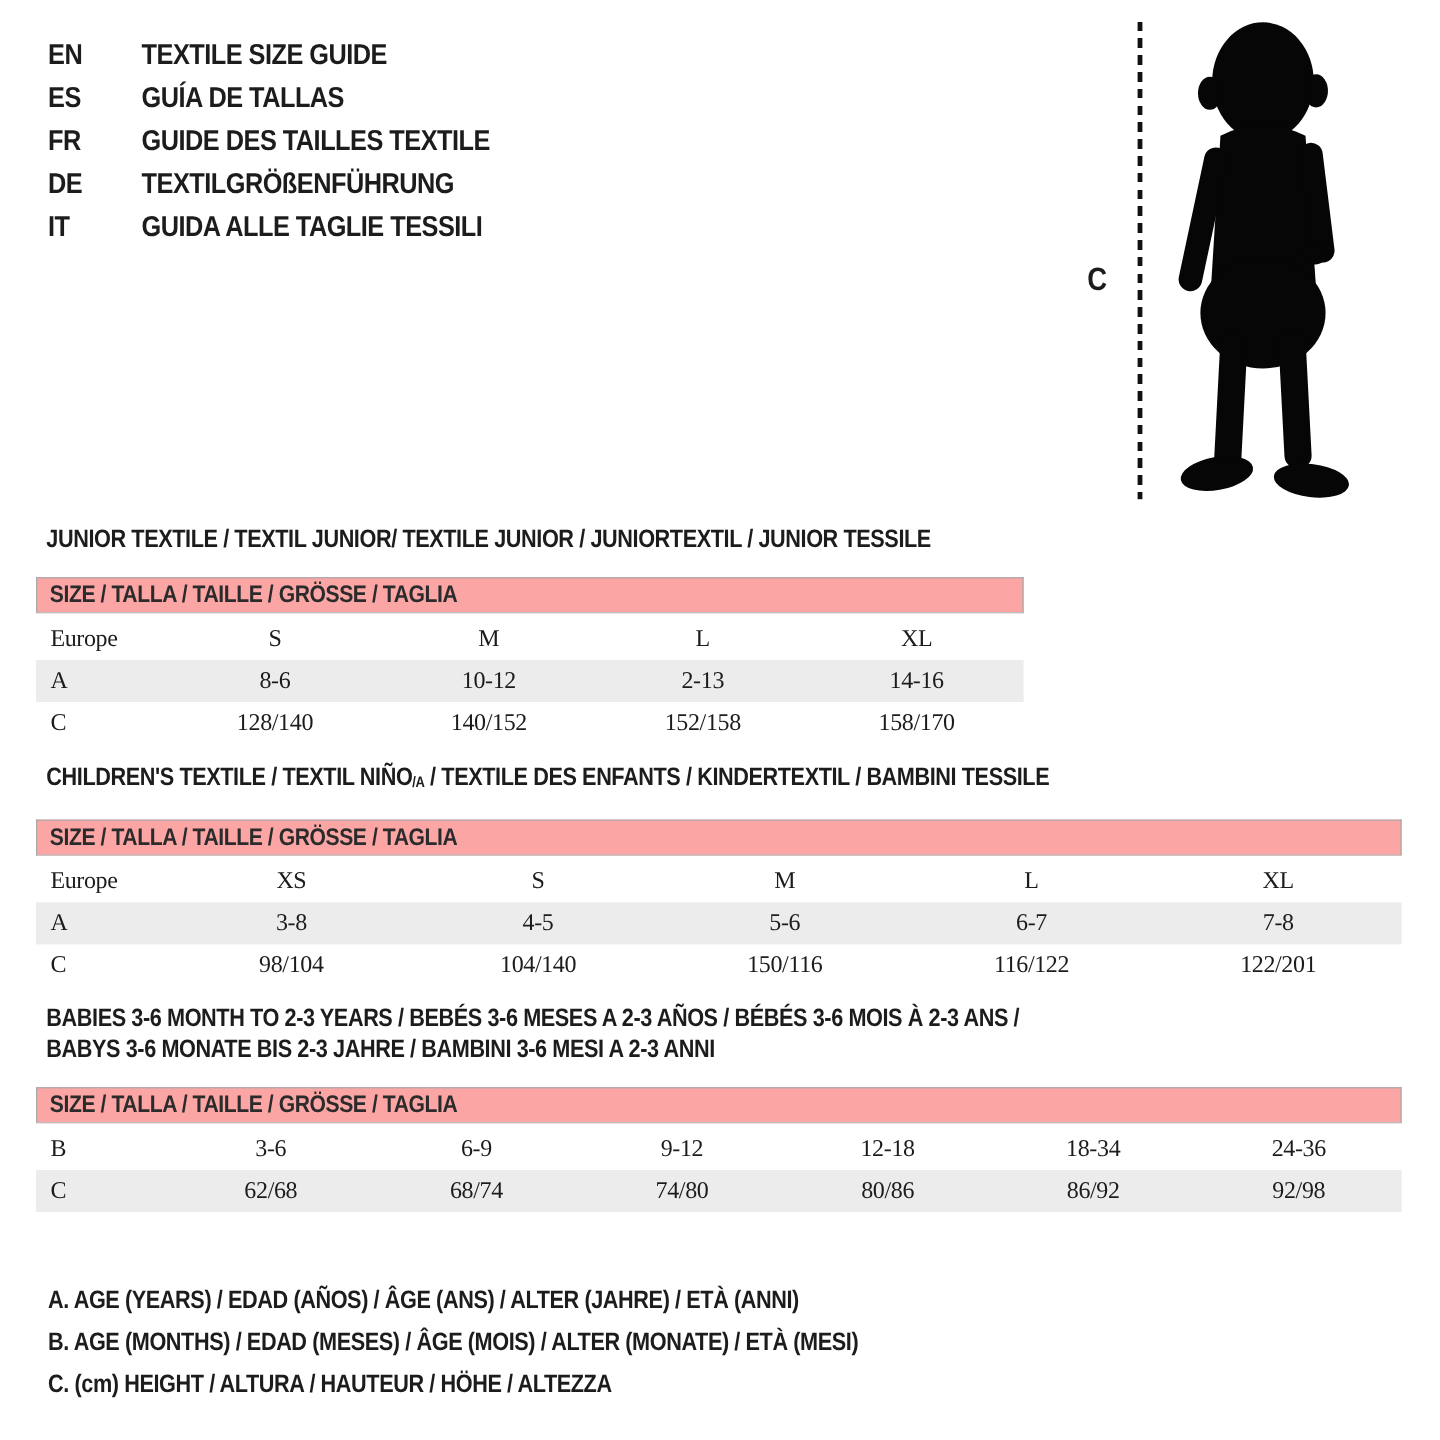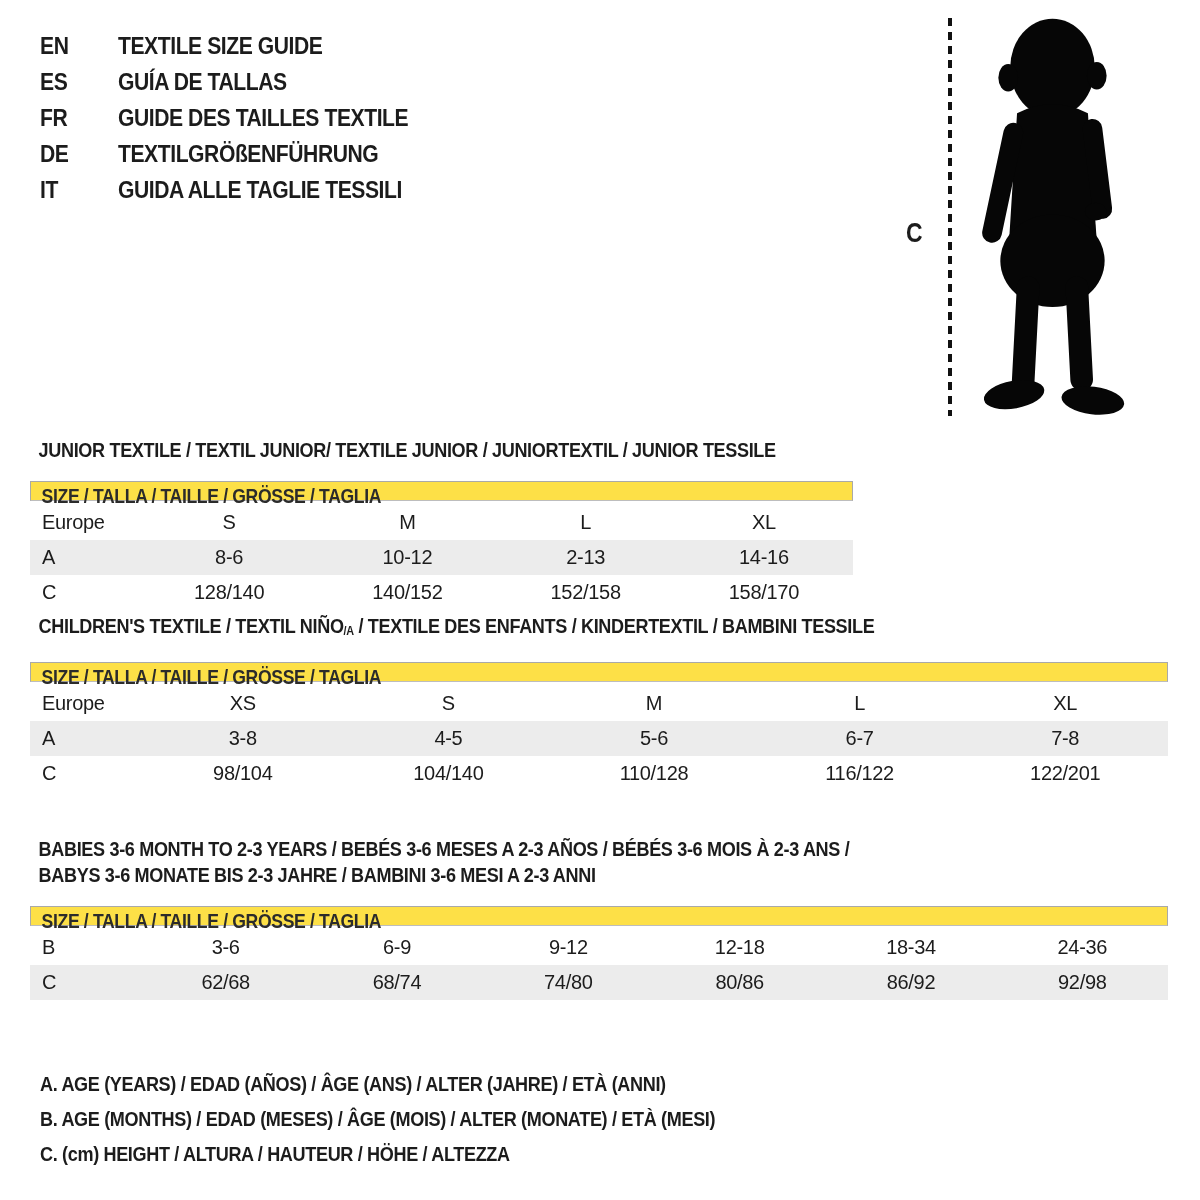--- a/index.html
+++ b/index.html
@@ -31,39 +31,39 @@
   
   .section-title {
     font-weight:700; font-size:21px; line-height:26px; white-space:nowrap;
     letter-spacing:-0.4px;
     transform:scaleX(0.86); transform-origin:left center;
   }
   .sub-small { font-size:0.6em; vertical-align:-0.15em; }
 
   
   .size-band {
-    height:20px; line-height:28px; background:#fde047;
+    height:30px; line-height:28px; background:#fca5a5;
     border:1px solid #a9a9a9; border-bottom-color:#bdbdbd;
     margin-bottom:4px;
     margin-top:18px;
   }
   .size-band span {
     display:inline-block; padding-left:12px; font-weight:700; font-size:20px; color:#2b2b2b;
     letter-spacing:-0.4px; transform:scaleX(0.88); transform-origin:left center; white-space:nowrap;
   }
   .trow { display:grid; height:35px; align-items:center; }
   .cols-4 { grid-template-columns:110px repeat(4,1fr); }
   .cols-5 { grid-template-columns:110px repeat(5,1fr); }
   .cols-6 { grid-template-columns:110px repeat(6,1fr); }
   .trow.shade { background:#ececec; }
-  .cell { font-size:20px; letter-spacing:-0.3px; text-align:center; white-space:nowrap; }
+  .cell { font-size:20px; letter-spacing:-0.3px; text-align:center; white-space:nowrap;font-family:Liberation Serif, serif; }
   .cell.rlabel { text-align:left; padding-left:12px; }
 
   #junior-section   { left:30px; top:437px; width:823px; }
-  #childrens-section{ left:30px; top:613px; width:1138px; }
+  #childrens-section{ left:30px; top:635px; width:1138px; }
   #babies-section   { left:30px; top:836px; width:1138px; }
   .title-pad { padding-left:10px; }
   #junior-section .section-title    { margin-bottom:17px; }
   #childrens-section .section-title { margin-bottom:17px; }
   #babies-title2 { margin-bottom:16px; }
 
   
   #legend { left:40px; top:1066px; }
   .legend-line {
     font-weight:700; font-size:21px; line-height:35px; white-space:nowrap;
@@ -151,21 +151,21 @@
     <div class="cell">3-8</div>
     <div class="cell">4-5</div>
     <div class="cell">5-6</div>
     <div class="cell">6-7</div>
     <div class="cell">7-8</div>
   </div>
   <div class="trow cols-5">
     <div class="cell rlabel">C</div>
     <div class="cell">98/104</div>
     <div class="cell">104/140</div>
-    <div class="cell">110/128</div>
+    <div class="cell">150/116</div>
     <div class="cell">116/122</div>
     <div class="cell">122/201</div>
   </div>
 </div>
 
 <div id="babies-section" class="abs">
   <div class="section-title title-pad">BABIES 3-6 MONTH TO 2-3 YEARS / BEBÉS 3-6 MESES A 2-3 AÑOS / BÉBÉS 3-6 MOIS À 2-3 ANS /</div>
   <div class="section-title title-pad" id="babies-title2">BABYS 3-6 MONATE BIS 2-3 JAHRE / BAMBINI 3-6 MESI A 2-3 ANNI</div>
   <div class="size-band">
     <span>SIZE / TALLA / TAILLE / GRÖSSE / TAGLIA</span>

